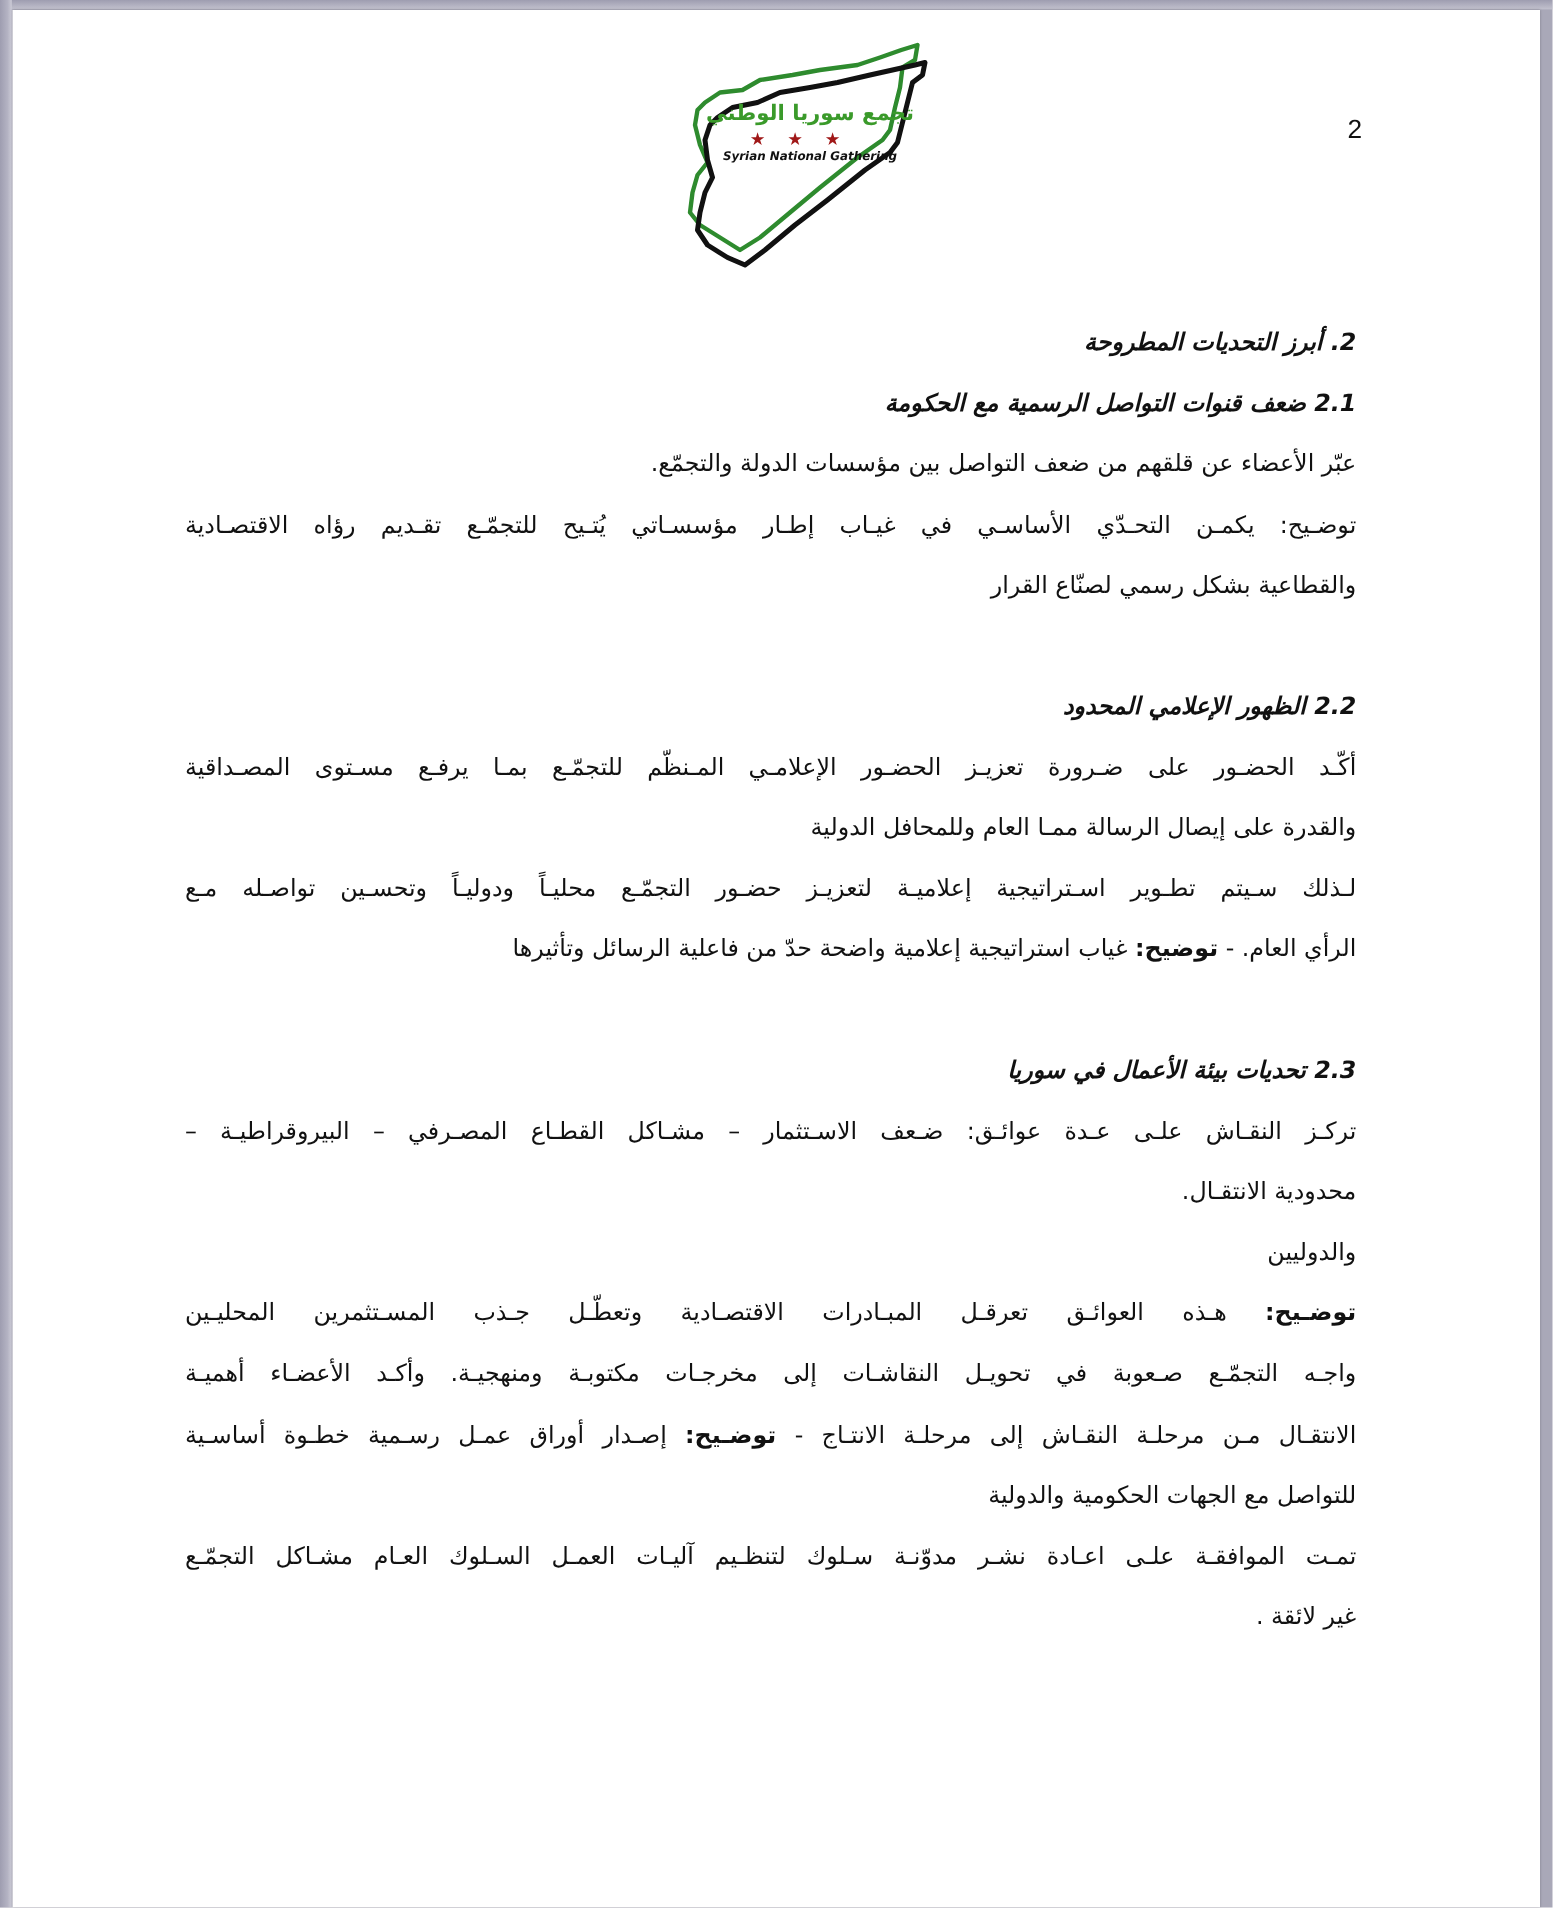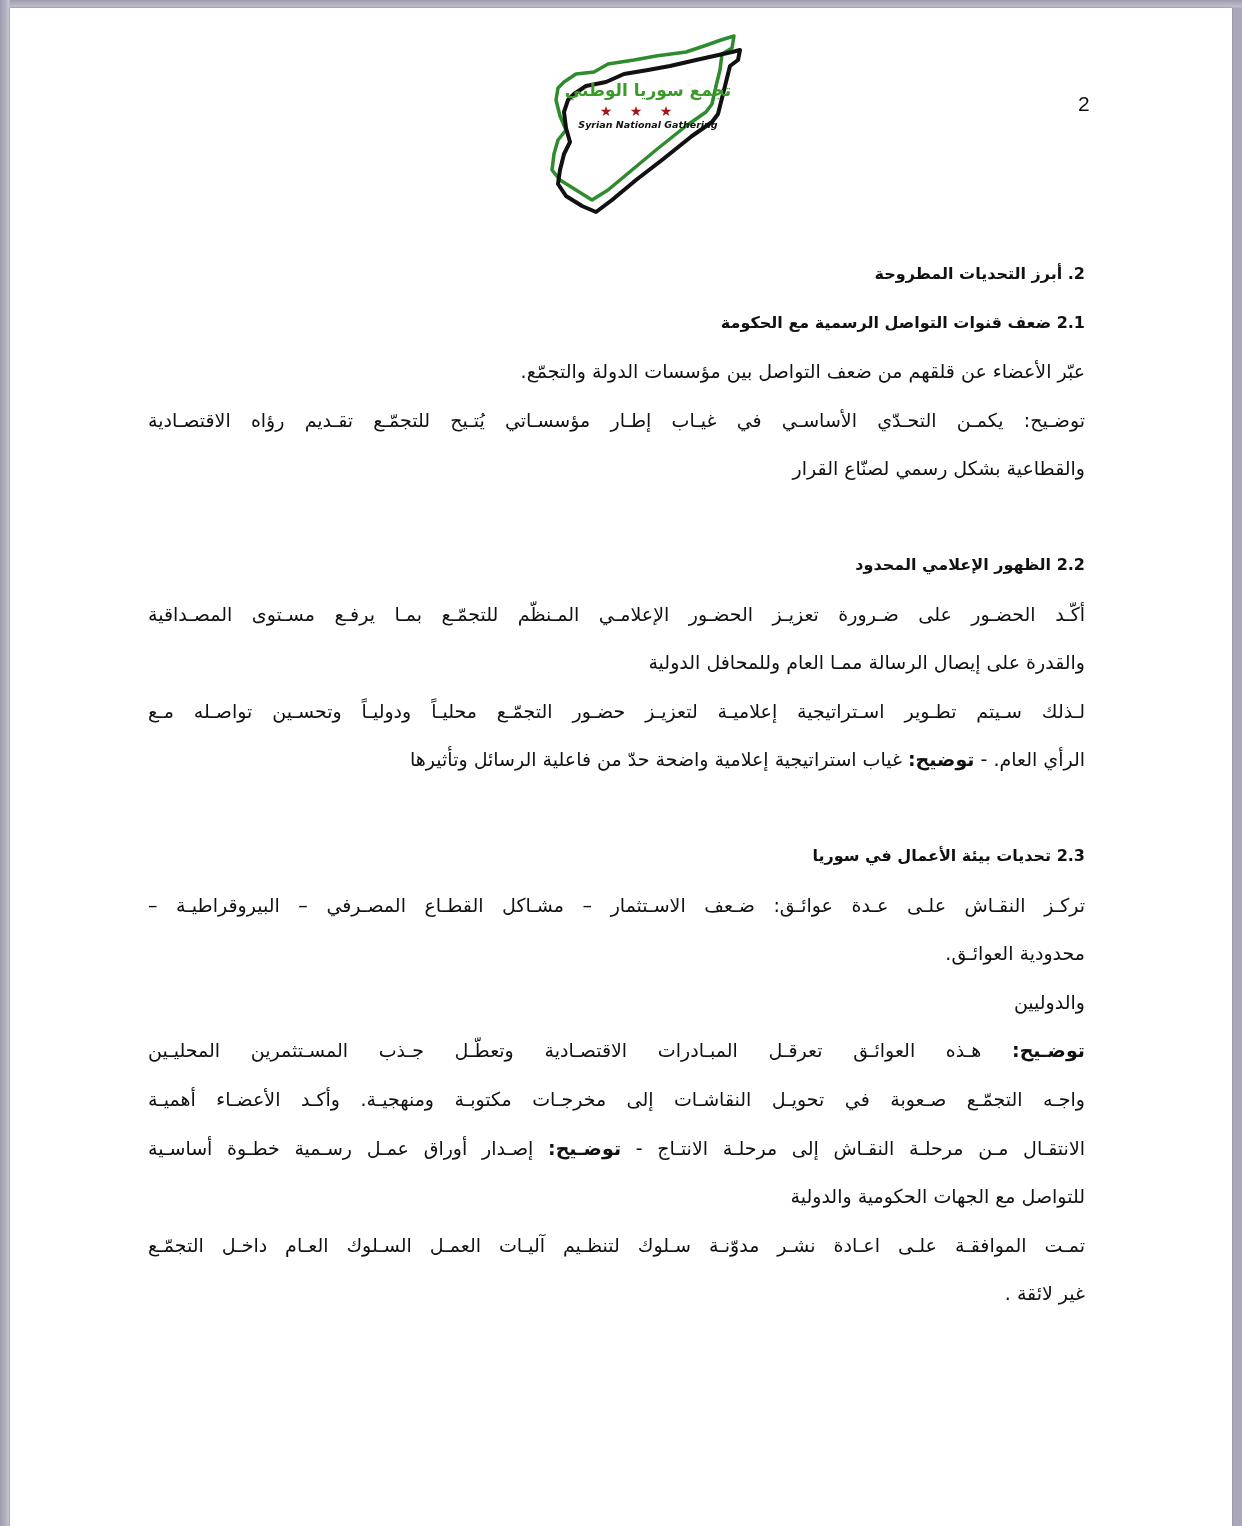--- a/index.html
+++ b/index.html
@@ -27,21 +27,21 @@
   }
   .content {
     position: absolute; left: 148px; top: 250px; width: 937px;
     direction: rtl; text-align: justify;
     font-family: "DejaVu Sans", sans-serif; color: #111;
   }
   .line {
     font-size: 19px; line-height: 48.6px; height: 48.6px; white-space: nowrap;
     overflow: visible;
   }
-  .h { font-weight: bold; font-size: 16px; }
+  .h { font-weight: bold; font-size: 19px; font-style: italic; }
   .just { text-align-last: justify; text-align: justify; white-space: normal; }
   .gap { height: 48px; }
   .bold { font-weight: bold; }
   .ul { }
 </style>
 </head>
 <body>
 
 <div class="frame"></div>
 
@@ -72,29 +72,29 @@
   <div class="line just">أكّـد الحضـور على ضـرورة تعزيـز الحضـور الإعلامـي المـنظّم للتجمّـع بمـا يرفـع مسـتوى المصـداقية</div>
   <div class="line">والقدرة على إيصال الرسالة ممـا العام وللمحافل الدولية</div>
   <div class="line just">لـذلك سـيتم تطـوير اسـتراتيجية إعلاميـة لتعزيـز حضـور التجمّـع محليـاً ودوليـاً وتحسـين تواصـله مـع</div>
   <div class="line">
     <span>الرأي العام. - </span><span class="bold">توضيح:</span><span> غياب استراتيجية إعلامية واضحة حدّ من فاعلية الرسائل وتأثيرها</span>
   </div>
   <div class="gap"></div>
 
   <div class="line h">2.3 تحديات بيئة الأعمال في سوريا</div>
   <div class="line just">تركـز النقـاش علـى عـدة عوائـق: ضـعف الاسـتثمار – مشـاكل القطـاع المصـرفي – البيروقراطيـة –</div>
-  <div class="line">محدودية العوائـق.</div>
+  <div class="line">محدودية الانتقـال.</div>
   <div class="line">والدوليين</div>
   <div class="line just">
     <span class="bold">توضـيح:</span><span> هـذه العوائـق تعرقـل المبـادرات الاقتصـادية وتعطّـل جـذب المسـتثمرين المحليـين</span>
   </div>
 
   <div class="line just">واجـه التجمّـع صـعوبة في تحويـل النقاشـات إلى مخرجـات مكتوبـة ومنهجيـة. وأكـد الأعضـاء أهميـة</div>
   <div class="line just">
     <span>الانتقـال مـن مرحلـة النقـاش إلى مرحلـة الانتـاج  - </span><span class="bold">توضـيح:</span><span> إصـدار أوراق عمـل رسـمية خطـوة أساسـية</span>
   </div>
   <div class="line">للتواصل مع الجهات الحكومية والدولية</div>
 
   <div class="line just">
-    <span class="ul">تمـت الموافقـة علـى اعـادة نشـر</span><span> مدوّنـة سـلوك لتنظـيم آليـات العمـل السـلوك العـام داخـل التجمّـع</span>
+    <span class="ul">تمـت الموافقـة علـى اعـادة نشـر</span><span> مدوّنـة سـلوك لتنظـيم آليـات العمـل السـلوك العـام مشـاكل التجمّـع</span>
   </div>
   <div class="line">غير لائقة .</div>
 </div>
 
 </body></html>

